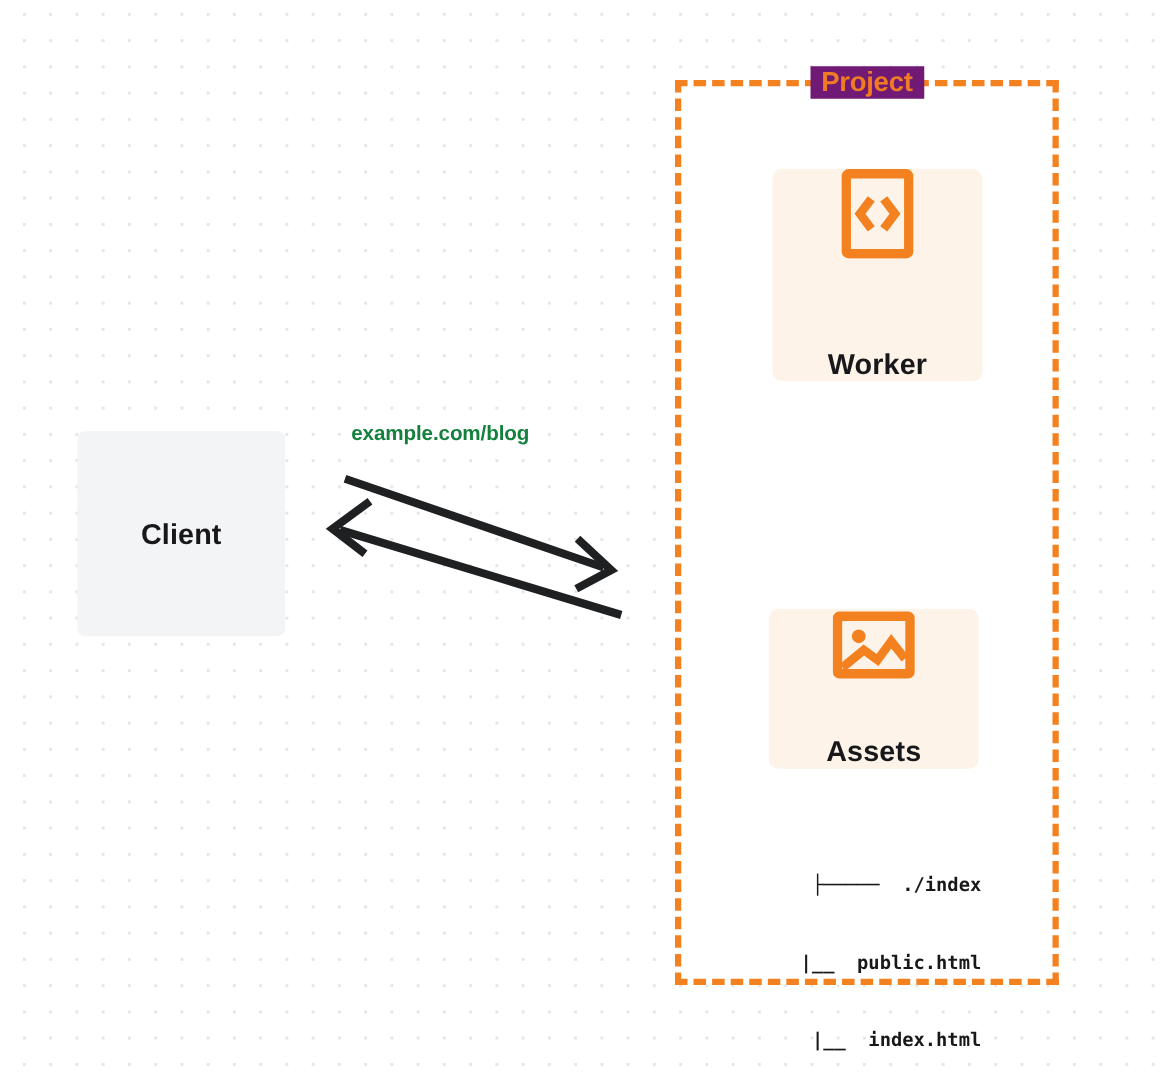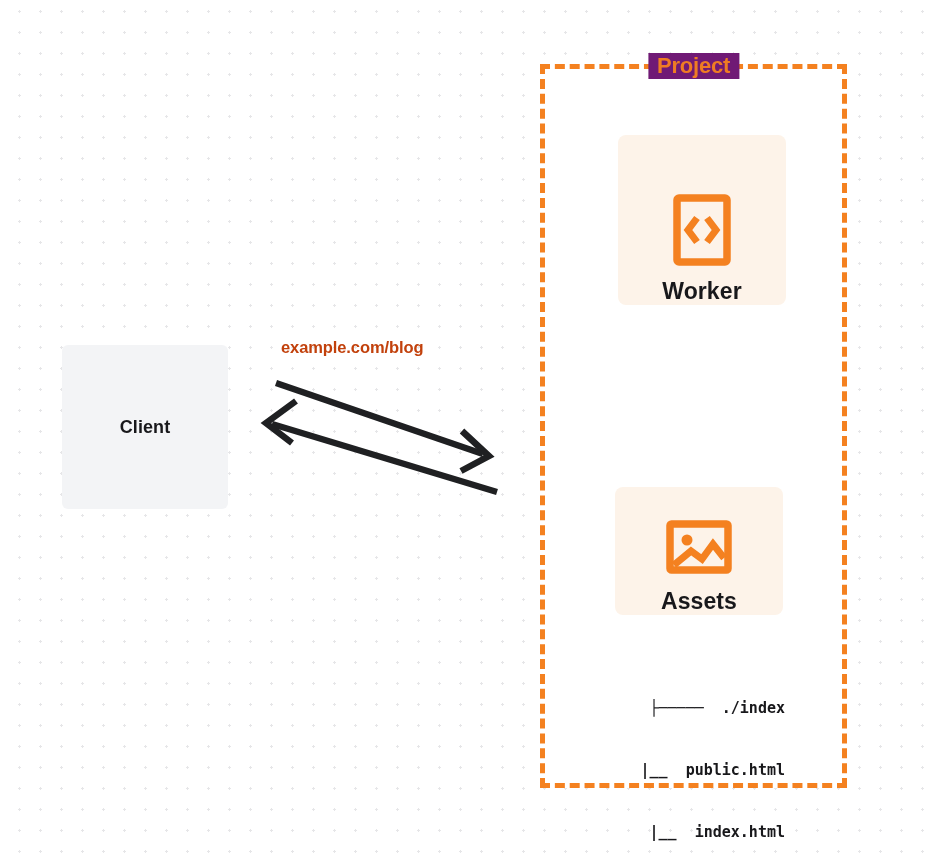--- a/index.html
+++ b/index.html
@@ -29,42 +29,42 @@
     top: 345px;
     width: 166px;
     height: 164px;
     background: #f3f4f6;
     border-radius: 6px;
     display: flex;
     align-items: center;
     justify-content: center;
   }
   #client-label {
-    font-size: 18px;
+    font-size: 23px;
     font-weight: 700;
     color: #18181b;
     letter-spacing: 0.1px;
   }
 
   
   #connector-layer {
     position: absolute;
     left: 0;
     top: 0;
     width: 938px;
     height: 860px;
     pointer-events: none;
   }
   #request-label {
     position: absolute;
     left: 281px;
     top: 338px;
     font-size: 16.5px;
     font-weight: 700;
-    color: #c2410c;
+    color: #15803d;
     letter-spacing: -0.1px;
     white-space: nowrap;
   }
 
   
   #project-group {
     position: absolute;
     left: 540px;
     top: 64px;
     width: 307px;
@@ -89,21 +89,21 @@
 
   
   .service-card {
     position: absolute;
     width: 168px;
     background: #fdf3e9;
     border-radius: 8px;
     display: flex;
     flex-direction: column;
     align-items: center;
-    justify-content: flex-end;
+    justify-content: space-between;
   }
   #worker-card {
     left: 73px;
     top: 66px;
     height: 170px;
   }
   #assets-card {
     left: 70px;
     top: 418px;
     height: 128px;

